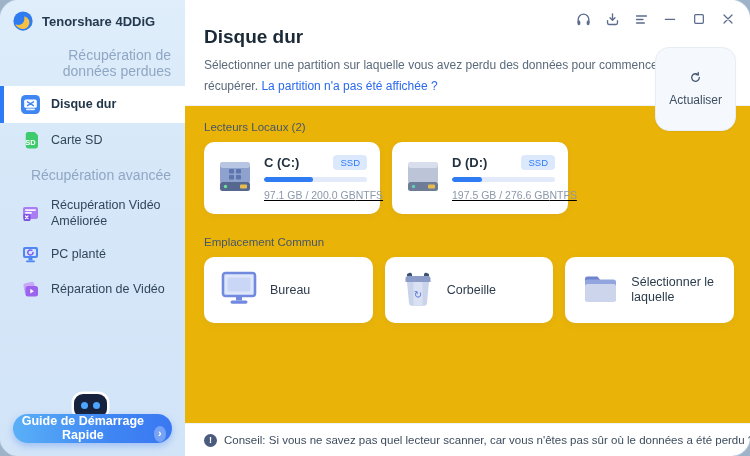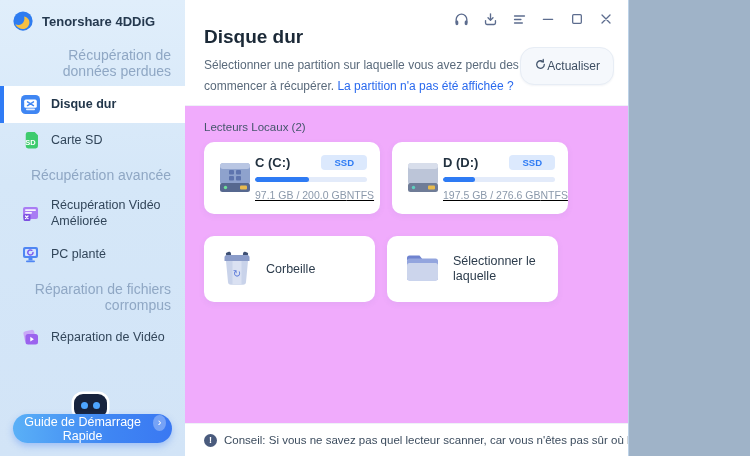--- a/index.html
+++ b/index.html
@@ -1,17 +1,17 @@
 <!DOCTYPE html>
 <html><head>
 <meta charset="utf-8">
 <style>
   html,body{margin:0;padding:0;background:#9fb3c8;}
   *{box-sizing:border-box;font-family:"Liberation Sans",sans-serif;}
-  .window{width:628px;height:456px;background:#fff;display:flex;overflow:hidden;position:relative;outline:1px solid #bcd2e8;}
+  .window{width:750px;height:456px;background:#fff;display:flex;overflow:hidden;position:relative;outline:1px solid #bcd2e8;border-radius:19px;}
 
   
   .sidebar{width:185px;min-width:185px;background:linear-gradient(180deg,#e0eefb 0%,#d5e7f8 40%,#d2e4f7 100%);display:flex;flex-direction:column;position:relative;}
   .logo-row{display:flex;align-items:center;gap:8px;padding:10px 12px 6px 12px;}
   .logo-row svg{display:block;}
   .app-title{font-size:13px;font-weight:700;color:#25394f;}
   .side-section{font-size:14px;color:#8fa7c4;padding:9px 14px 7px 28px;text-align:right;}
   .nav-item{display:flex;align-items:center;gap:11px;padding:8px 10px 8px 21px;cursor:pointer;min-height:35px;}
   .nav-item .nav-label{font-size:12.5px;color:#32465a;line-height:1.25;}
   .nav-item.selected{background:#ffffff;position:relative;padding-top:9px;padding-bottom:9px;}
@@ -19,42 +19,42 @@
   .nav-item.selected .nav-label{color:#22364a;font-weight:600;}
   .nav-icon{width:19px;height:19px;display:flex;align-items:flex-end;justify-content:center;flex:none;}
   .nav-label.wrap{width:118px;}
 
   
   .guide-area{margin-top:auto;padding:0 13px 13px 13px;position:relative;}
   .robot{position:relative;z-index:1;margin-left:58px;width:40px;height:30px;}
   .robot .head{position:absolute;left:3px;top:3px;width:33px;height:24px;background:#17233d;border-radius:9px;box-shadow:0 0 0 2.5px #ffffff;}
   .robot .eye{position:absolute;top:11px;width:7px;height:7px;border-radius:50%;background:#4da5ff;}
   .robot .eye.l{left:10px;} .robot .eye.r{left:22px;}
-  .guide-btn{position:relative;z-index:2;margin-top:-7px;width:100%;height:29px;border:none;border-radius:15px;background:linear-gradient(90deg,#5ab0f7 0%,#3f86f3 60%,#3a78f2 100%);color:#fff;font-size:12.5px;font-weight:400;display:flex;align-items:flex-start;justify-content:center;gap:7px;cursor:pointer;box-shadow:0 3px 7px rgba(58,120,242,.35);}
+  .guide-btn{position:relative;z-index:2;margin-top:-7px;width:100%;height:29px;border:none;border-radius:15px;background:linear-gradient(90deg,#5ab0f7 0%,#3f86f3 60%,#3a78f2 100%);color:#fff;font-size:12.5px;font-weight:700;display:flex;align-items:flex-end;justify-content:center;gap:7px;cursor:pointer;box-shadow:0 3px 7px rgba(58,120,242,.35);}
   .guide-btn .chev{width:16px;height:16px;border-radius:50%;background:rgba(255,255,255,.30);display:flex;align-items:center;justify-content:center;font-size:11px;line-height:1;padding-bottom:1px;}
 
   
   .main{flex:1;display:flex;flex-direction:column;min-width:0;}
   .main-header{background:#fff;position:relative;padding:26px 16px 8px 19px;border-bottom:1px solid #eef2f7;}
   .win-icons{position:absolute;top:9px;right:12px;display:flex;align-items:center;gap:9px;}
   .win-icons .wbtn{width:20px;height:20px;display:flex;align-items:center;justify-content:center;cursor:pointer;}
   .page-title{font-size:19px;font-weight:700;color:#1b2937;margin:0 0 7px 0;}
   .subtitle{font-size:12px;color:#5a6a7b;line-height:1.75;max-width:482px;margin:0;}
   .subtitle a{color:#2969ee;cursor:pointer;}
-  .refresh-btn{position:absolute;top:47px;right:14px;display:flex;align-items:center;background:#f5f8fc;border:1px solid #e7edf5;border-radius:14px;padding:10px 13px;font-size:12px;color:#3d4e62;cursor:pointer;box-shadow:0 1px 2px rgba(40,70,120,.06);}
-
-  .content{flex:1;background:#f0abfc;padding:15px 16px 10px 19px;overflow:hidden;}
+  .refresh-btn{position:absolute;top:47px;right:14px;display:flex;align-items:center;gap:6px;background:#f5f8fc;border:1px solid #e7edf5;border-radius:14px;padding:23px 13px;font-size:12px;color:#3d4e62;cursor:pointer;box-shadow:0 1px 2px rgba(40,70,120,.06);flex-direction:column;}
+
+  .content{flex:1;background:#eab308;padding:15px 16px 10px 19px;overflow:hidden;}
   .content-label{font-size:11.5px;color:#44566b;margin-bottom:9px;}
   .cards-row{display:flex;gap:12px;margin-bottom:22px;}
 
-  .drive-card{width:176px;background:#fff;border-radius:10px;padding:13px 13px 13px 11px;display:flex;align-items:flex-end;box-shadow:0 2px 6px rgba(90,115,150,.08);cursor:pointer;}
+  .drive-card{width:176px;background:#fff;border-radius:10px;padding:13px 13px 13px 11px;display:flex;align-items:center;gap:9px;box-shadow:0 2px 6px rgba(90,115,150,.08);cursor:pointer;}
   .drive-info{flex:1;min-width:0;}
   .drive-top{display:flex;align-items:center;justify-content:space-between;margin-bottom:7px;}
   .drive-name{font-size:13px;font-weight:600;color:#233240;}
-  .ssd-badge{font-size:9.5px;font-weight:700;color:#2e7bf4;background:#dcE9fd;background:#dce9fd;border-radius:4px;padding:2px 13px;}
+  .ssd-badge{font-size:9.5px;font-weight:400;color:#2e7bf4;background:#dcE9fd;background:#dce9fd;border-radius:4px;padding:2px 7px;}
   .progress{height:5px;border-radius:3px;background:#e3ebfa;overflow:hidden;margin-bottom:7px;}
   .progress .fill{height:100%;border-radius:3px;background:#2e7bf4;}
   .drive-bottom{display:flex;align-items:center;justify-content:space-between;text-decoration:underline;}
   .capacity,.fs{font-size:10.5px;color:#8b99ab;white-space:nowrap;}
 
   .loc-card{width:171px;height:66px;background:#fff;border-radius:10px;display:flex;align-items:center;gap:11px;padding:0 10px 0 15px;box-shadow:0 2px 6px rgba(90,115,150,.08);cursor:pointer;}
   .loc-label{font-size:12.5px;color:#2c3c4c;line-height:1.2;}
 
   .tipbar{background:#fff;min-height:33px;display:flex;align-items:center;gap:7px;padding:0 16px 0 19px;border-top:1px solid #eef2f7;}
   .tip-ico{width:13px;height:13px;min-width:13px;border-radius:50%;background:#4a5b7d;color:#fff;font-size:9px;font-weight:700;display:flex;align-items:center;justify-content:center;}
@@ -122,21 +122,20 @@
           <rect x="2" y="2" width="15" height="11" rx="2" fill="#4f86f3"></rect>
           <rect x="4" y="4" width="11" height="7" rx="1" fill="#d6e4fd"></rect>
           <path d="M12 7.5 a2.6 2.6 0 1 1 -1.2 -2.2" stroke="#7b5cf0" stroke-width="1.5" fill="none" stroke-linecap="round"></path>
           <rect x="7.5" y="13" width="4" height="2.4" fill="#4f86f3"></rect>
           <rect x="5" y="15.4" width="9" height="1.8" rx="0.9" fill="#4f86f3"></rect>
         </svg>
       </span>
       <span class="nav-label">PC planté</span>
     </div>
 
-    <div class="side-section">Réparation de fichiers corrompus</div>
 
 
     <div class="nav-item">
       <span class="nav-icon">
         <svg width="19" height="19" viewBox="0 0 19 19">
           <rect x="3" y="2.5" width="11" height="11" rx="2.5" fill="#c9a8f7" transform="rotate(-12 8 8)"></rect>
           <rect x="4.5" y="6" width="12.5" height="10.5" rx="2.5" fill="#9b63ee"></rect>
           <path d="M9.3 8.8 l3.6 2.4 -3.6 2.4 z" fill="#ffffff"></path>
         </svg>
       </span>
@@ -267,22 +266,34 @@
               <div class="fill" style="width: 29%;"></div>
             </div>
             <div class="drive-bottom">
               <span class="capacity">197.5 GB / 276.6 GB</span>
               <span class="fs">NTFS</span>
             </div>
           </div>
         </div>
       </div>
 
+      <div class="content-label">Emplacement Commun</div>
 
       <div class="cards-row">
+        <div class="loc-card">
+          <span>
+            <svg width="40" height="37" viewBox="0 0 40 37">
+              <rect x="4" y="3" width="32" height="23" rx="2.5" fill="#dde6fb" stroke="#7289e0" stroke-width="2.6"></rect>
+              <rect x="8.5" y="7.5" width="23" height="14" rx="1.5" fill="#c9d6f5"></rect>
+              <rect x="17" y="26" width="6" height="4.5" fill="#7289e0"></rect>
+              <rect x="11.5" y="30.5" width="17" height="3.2" rx="1.6" fill="#7289e0"></rect>
+            </svg>
+          </span>
+          <span class="loc-label">Bureau</span>
+        </div>
 
         <div class="loc-card">
           <span>
             <svg width="36" height="40" viewBox="0 0 36 40">
               <rect x="7" y="5" width="5" height="4" rx="1.5" fill="#3d4f73" transform="rotate(-18 9.5 7)"></rect>
               <rect x="24" y="5" width="5" height="4" rx="1.5" fill="#3d4f73" transform="rotate(18 26.5 7)"></rect>
               <path d="M8 8 h20 a2.5 2.5 0 0 1 2.5 2.5 v3.5 h-25 v-3.5 a2.5 2.5 0 0 1 2.5 -2.5 z" fill="#8b9cc9"></path>
               <path d="M7 14 h22 l-2 21 a3 3 0 0 1 -3 2.8 h-12 a3 3 0 0 1 -3 -2.8 z" fill="#c9d3ea"></path>
               <rect x="13.5" y="14" width="9" height="23" fill="#dae1f2"></rect>
               <text x="18" y="30" font-size="10" fill="#5b79d8" text-anchor="middle">↻</text>

